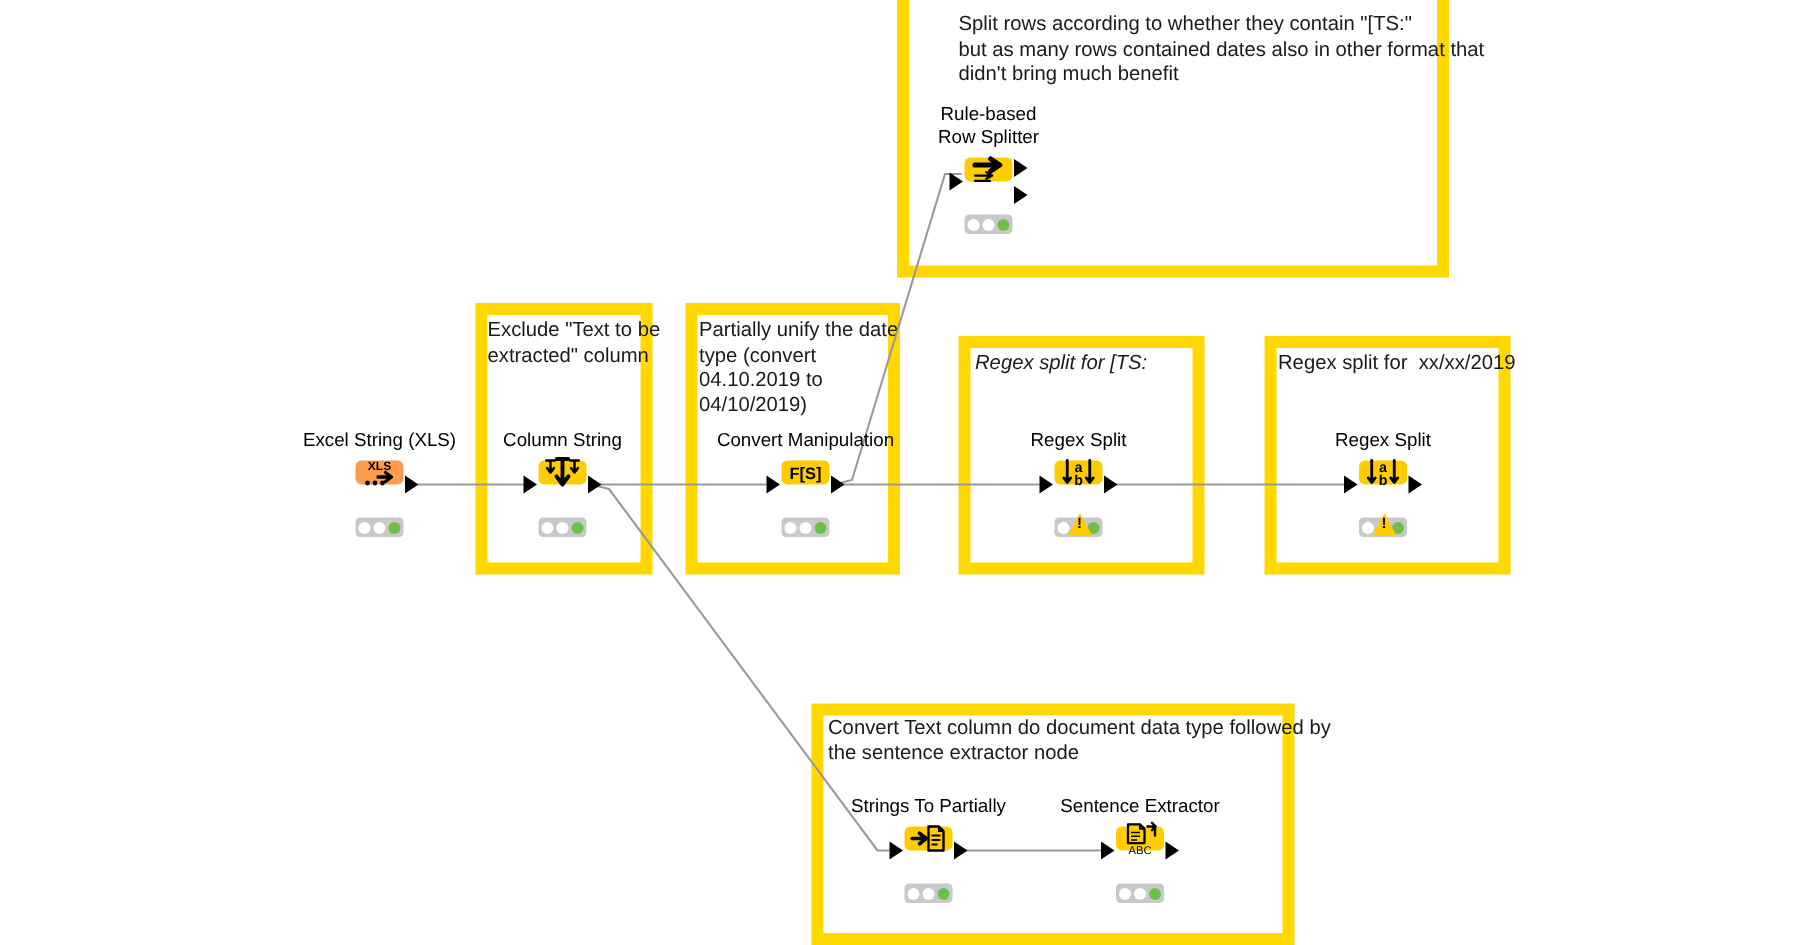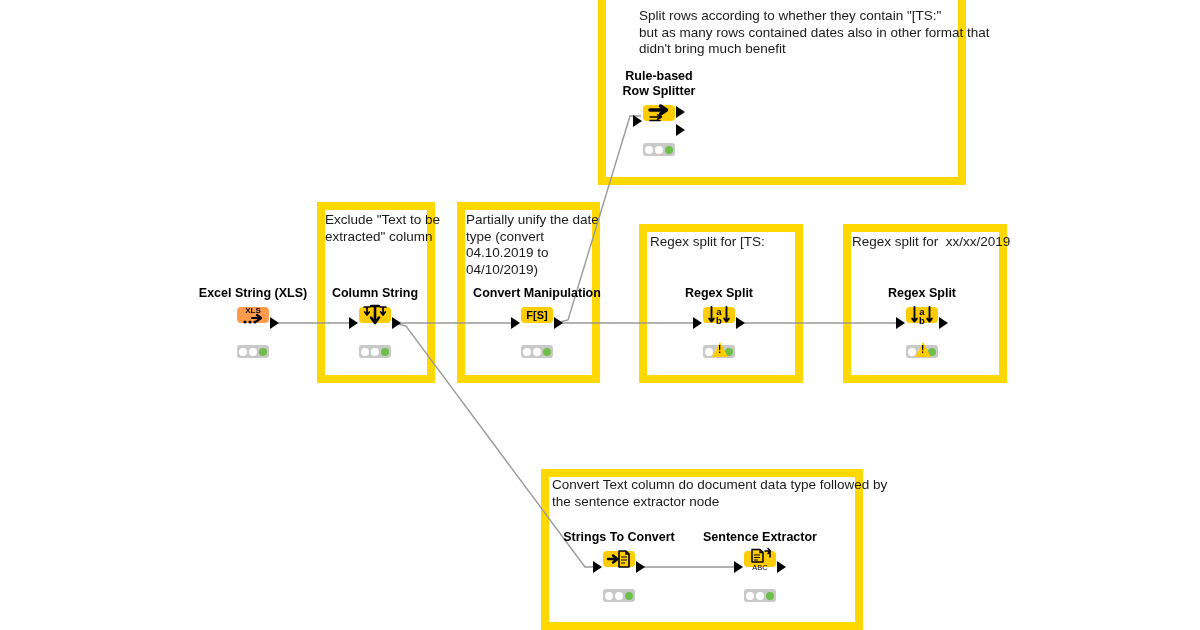--- a/index.html
+++ b/index.html
@@ -47,21 +47,21 @@
   .node {
     position: absolute;
     width: 0; height: 0;
   }
   .node-label {
     position: absolute;
     left: 50%;
     transform: translateX(-50%);
     bottom: 22px;
     font-size: 12.5px;
-    font-weight: bold;
+    font-weight: normal;
     color: #000000;
     white-space: pre;
     text-align: center;
     line-height: 15px;
   }
   .node-body {
     position: absolute;
     left: -16px;
     top: -16px;
     width: 32px;
@@ -158,21 +158,21 @@
   <div class="anno-text" style="left:325px; top:212px; width:104px;">Exclude "Text to be
 extracted" column</div>
 
   <div class="anno" style="left:457px; top:202px; width:143px; height:181px;"></div>
   <div class="anno-text" style="left:466px; top:212px; width:128px;">Partially unify the date
 type (convert
 04.10.2019 to
 04/10/2019)</div>
 
   <div class="anno" style="left:639px; top:224px; width:164px; height:159px;"></div>
-  <div class="anno-text" style="left:650px; top:234px; width:148px;">Regex split for [TS:</div>
+  <div class="anno-text" style="left:650px; top:234px; width:148px;font-style:italic;">Regex split for [TS:</div>
 
   <div class="anno" style="left:843px; top:224px; width:164px; height:159px;"></div>
   <div class="anno-text" style="left:852px; top:234px; width:160px;">Regex split for  xx/xx/2019</div>
 
   <div class="anno" style="left:541px; top:469px; width:322px; height:161px;"></div>
   <div class="anno-text" style="left:552px; top:477px; width:304px;">Convert Text column do document data type followed by
 the sentence extractor node</div>
 
   <svg id="wires" viewBox="0 0 1200 630">
 
@@ -301,21 +301,21 @@
     <div class="port out" style="top:-15px;"></div>
     <div class="port out" style="top:3px;"></div>
     <div class="node-status">
       <span class="led"></span>
       <span class="led"></span>
       <span class="led green"></span>
     </div>
   </div>
 
   <div class="node" style="left:619px; top:567px;">
-    <div class="node-label">Strings To Convert</div>
+    <div class="node-label">Strings To Partially</div>
     <div class="node-body">
       <svg class="icon-svg" width="26" height="26" viewBox="0 0 26 26">
         <path d="M2 13 L10 13 M7 9.5 L11.5 13 L7 16.5" stroke="#000" stroke-width="2.4" fill="none" stroke-linecap="round" stroke-linejoin="round"></path>
         <path d="M13 5 L20 5 L23 8 L23 21 L13 21 Z" stroke="#000" stroke-width="1.6" fill="#FFCC00" stroke-linejoin="round"></path>
         <path d="M20 5 L20 8 L23 8" stroke="#000" stroke-width="1.4" fill="none"></path>
         <path d="M15 11 L21 11 M15 14 L21 14 M15 17 L19 17" stroke="#000" stroke-width="1.2"></path>
       </svg>
     </div>
     <div class="port in" style="top:-6px;"></div>
     <div class="port out" style="top:-6px;"></div>

